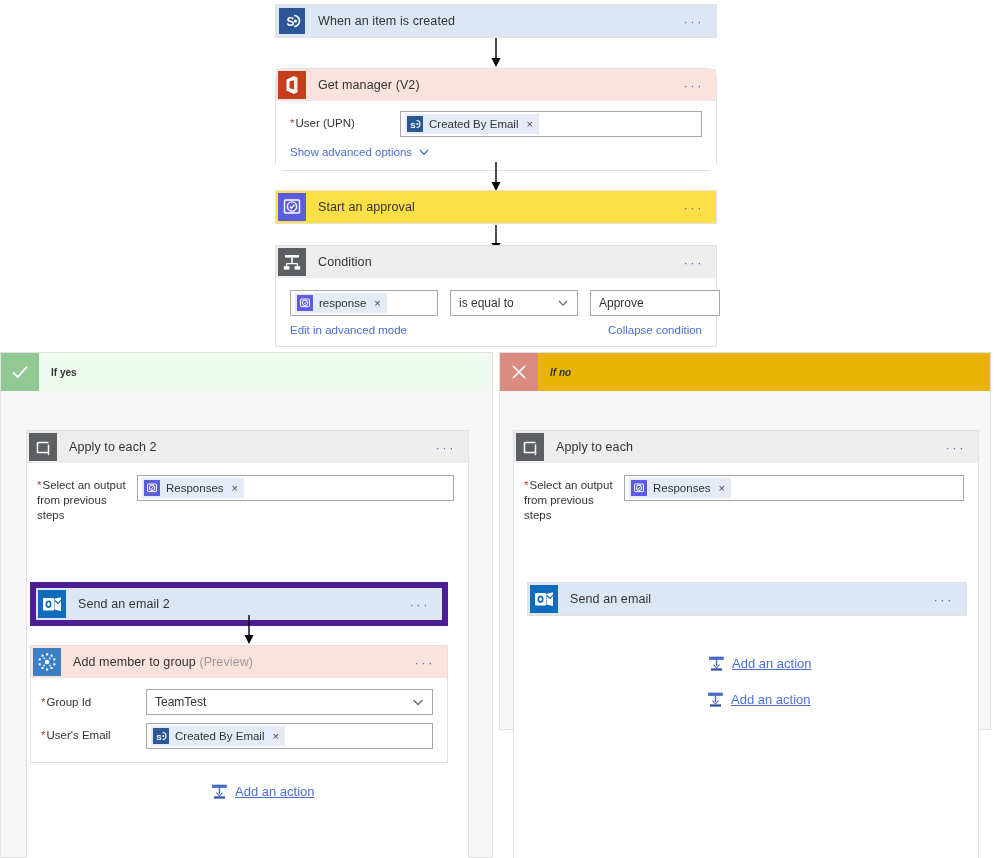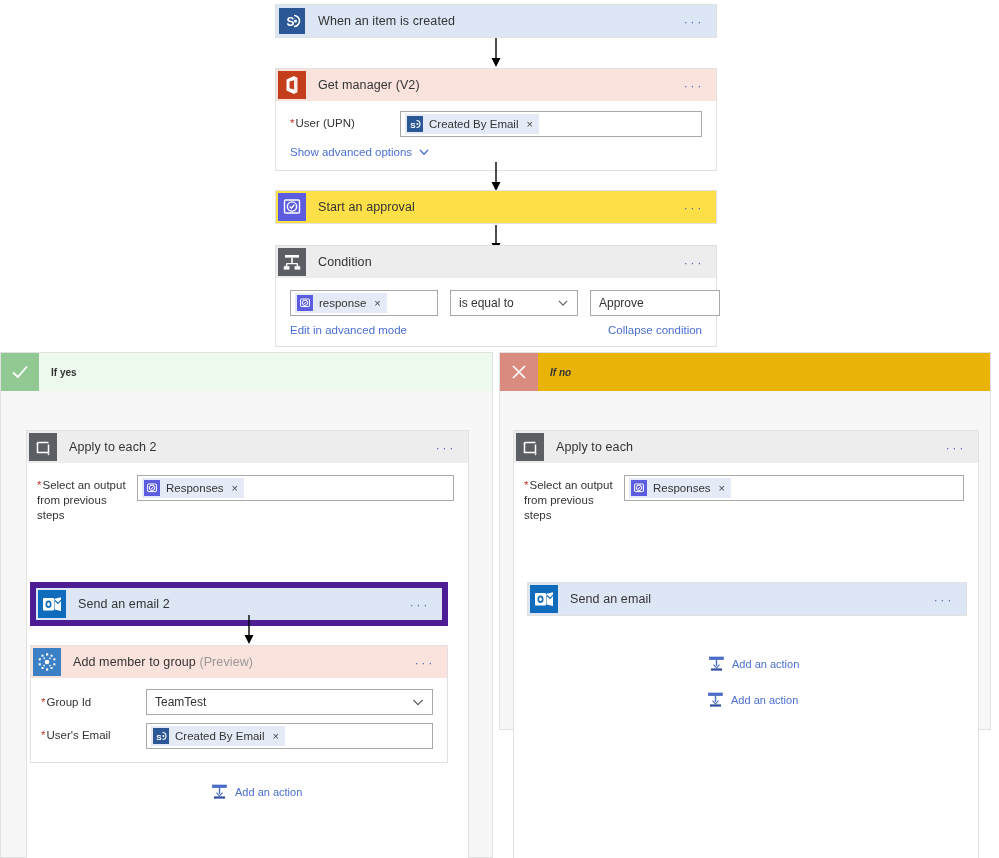--- a/index.html
+++ b/index.html
@@ -92,21 +92,21 @@
   }
   .inner-panel {
     position:absolute; background:#ffffff; border:1px solid #e1e1e1;
   }
 
   
   .add-action {
     position:absolute; display:flex; align-items:center; gap:7px;
     cursor:pointer; white-space:nowrap;
   }
-  .add-action span { color:#4a6fd0; font-size:11px; }
+  .add-action span { color:#4a6fd0; font-size:13px;text-decoration:underline; }
   .add-icon { width:17px; height:17px; flex:0 0 17px; display:block; }
 </style>
 </head>
 <body>
 
 <div id="canvas">
 
   <div class="card" style="left:275px; top:4px; width:442px;">
     <div class="card-head">
       <div class="card-icon">
@@ -122,21 +122,21 @@
     </div>
   </div>
 
   <div class="arrow" style="left:489px; top:38px;">
     <svg width="14" height="30" viewBox="0 0 14 30">
       <line x1="7" y1="0" x2="7" y2="22" stroke="#000" stroke-width="1.4"></line>
       <path d="M7 29 L2.5 20 L11.5 20 Z" fill="#000"></path>
     </svg>
   </div>
 
-  <div class="card" style="left:275px; top:68px; width:442px;">
+  <div class="card" style="left:275px; top:68px; width:442px;border-radius:9px;">
     <div class="card-head tint-orange">
       <div class="card-icon">
         <svg width="28" height="28" viewBox="0 0 28 28">
           <rect width="28" height="28" fill="#c43e1c"></rect>
           <path d="M16 5 L8.5 8.5 L8.5 19.5 L16 23 L16 18.5 L11.5 17.2 L11.5 10.6 L16 9.2 Z" fill="#ffffff"></path>
           <path d="M16 5 L19.5 6.7 L19.5 21.3 L16 23 Z" fill="#ffffff" opacity="0.9"></path>
         </svg>
       </div>
       <div class="card-title">Get manager (V2)</div>
       <div class="ellipsis">···</div>

